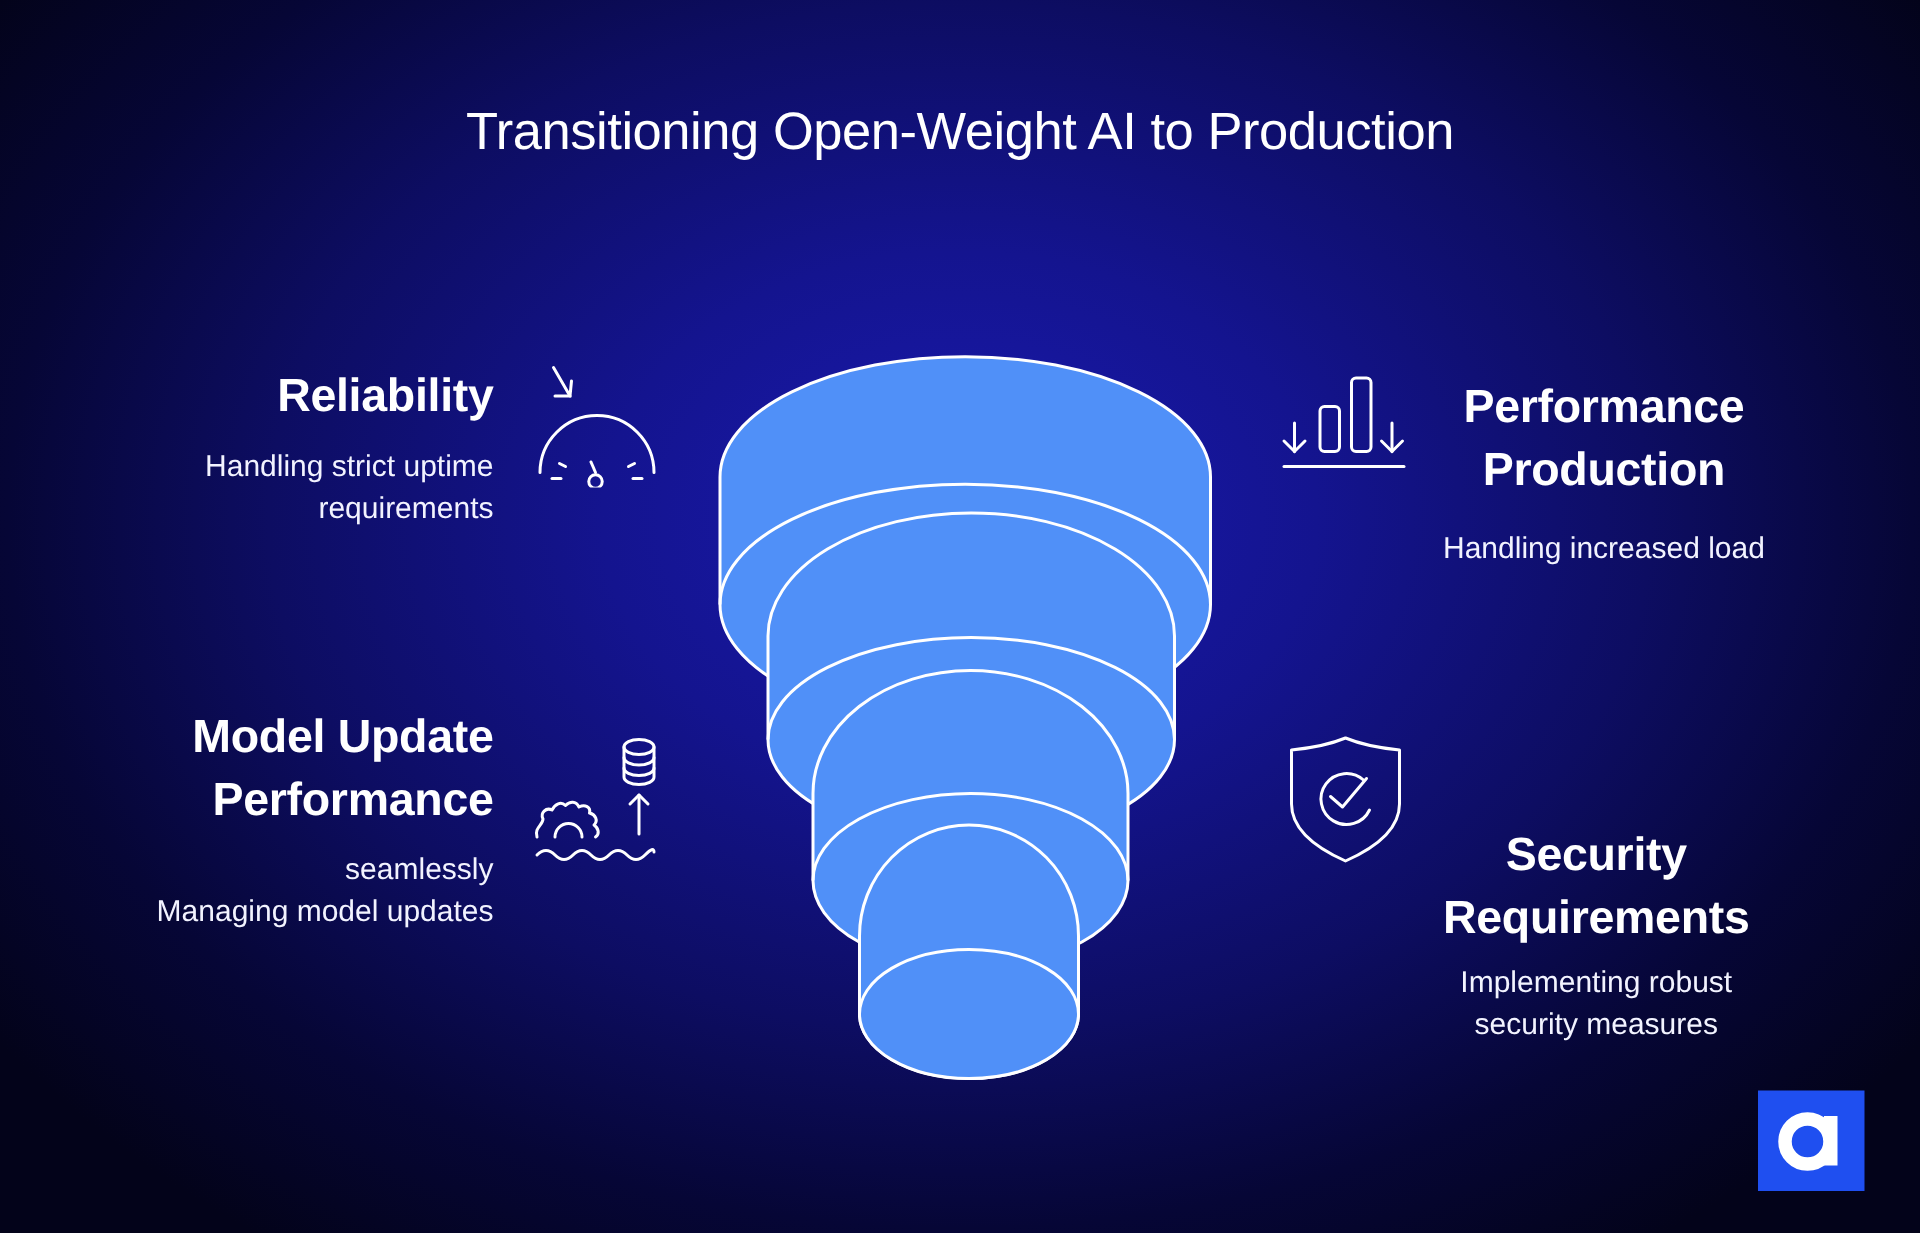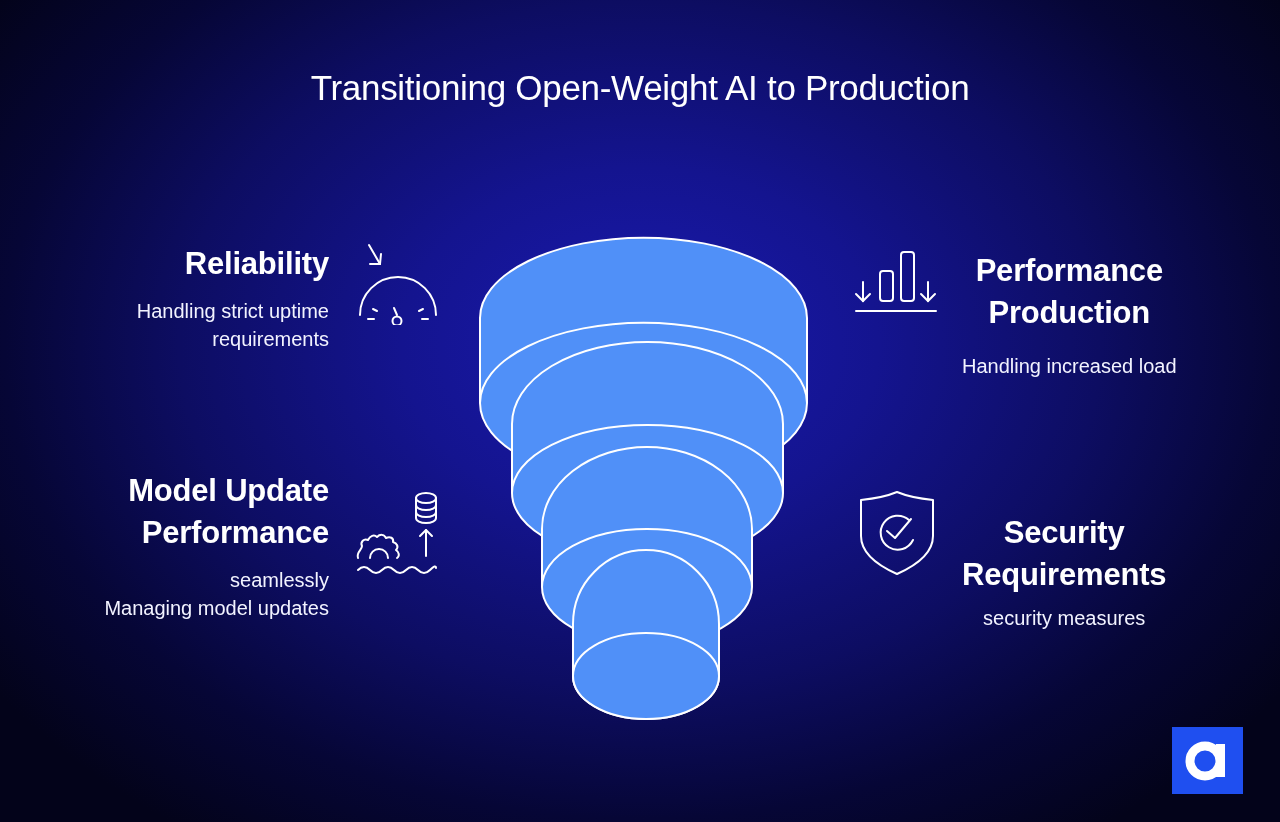--- a/index.html
+++ b/index.html
@@ -114,26 +114,27 @@
     <path d="M76,68 L76,42"></path>
       <path d="M70,48 L76,42 L82,48"></path>
 
     <path d="M8,70 C6,64 12,62 12,58 C10,54 14,50 18,52 C20,48 24,46 27,49 C30,46 34,46 36,50 C40,48 44,50 43,54 C47,55 49,59 46,62 C49,64 50,68 47,70"></path>
     <path d="M20,70 A9,9 0 0 1 38,70"></path>
 
     <path d="M8,82 Q14,76 20,82 T32,82 T44,82 T56,82 T68,82 T80,82 T86,80"></path>
   </svg>
 </div>
 
-<div class="block right" style="left:962px; top:512px;">
+<div class="block right" style="left:962px; top:549px;">
   <div class="h">
     <div>Security</div>
     <div>Requirements</div>
   </div>
   <div class="d" style="margin-top:8px;">
+    <div>Implementing robust</div>
     <div>security measures</div>
   </div>
 </div>
 <div class="icon" style="left:855px; top:488px;">
   <svg width="85" height="90" viewBox="0 0 85 90" fill="none" stroke="#ffffff" stroke-width="2" stroke-linecap="round" stroke-linejoin="round">
     <path d="M42,4 C30,9 16,11 6,12 L6,48 C6,66 24,78 42,86 C60,78 78,66 78,48 L78,12 C68,11 54,9 42,4 Z"></path>
     <path d="M54,32 A17,17 0 1 0 58,52"></path>
     <path d="M32,43 L40,50 L56,31"></path>
   </svg>
 </div>

